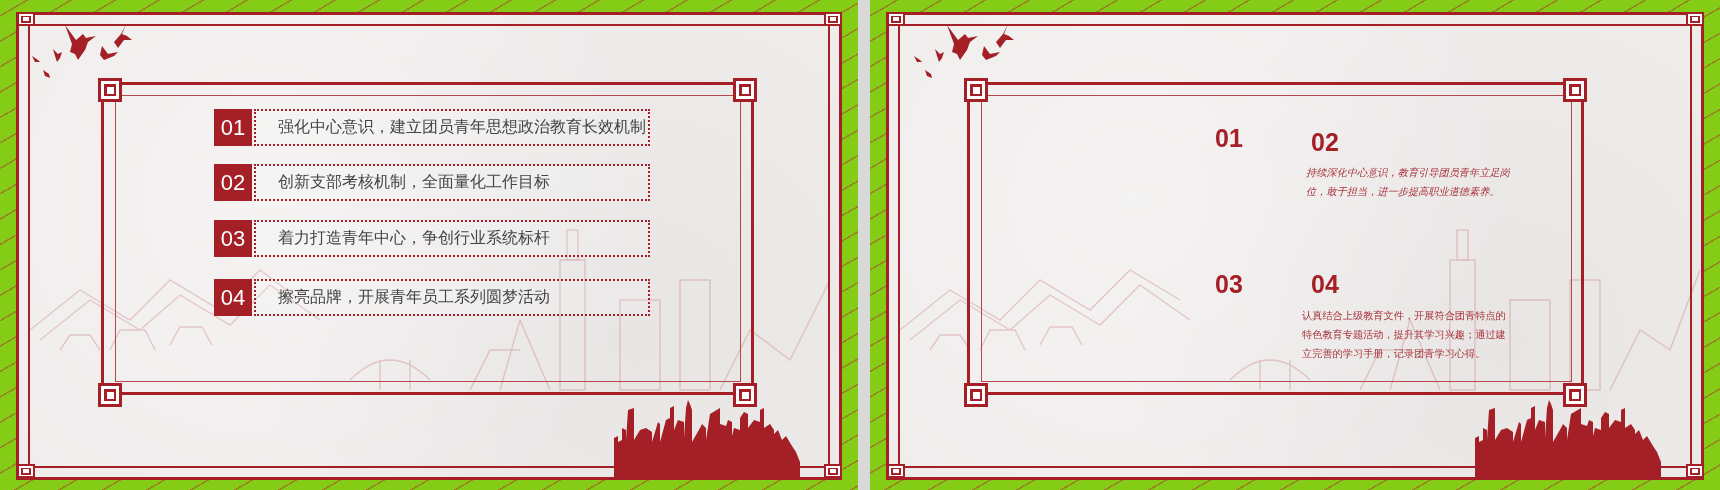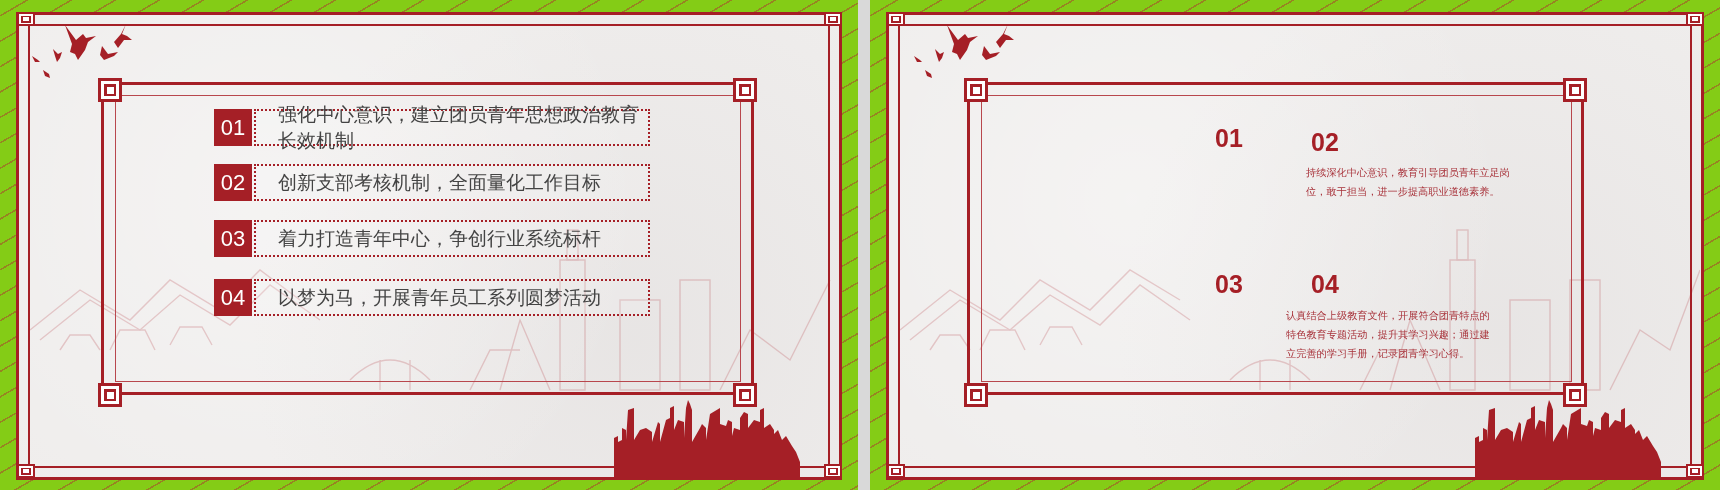--- a/index.html
+++ b/index.html
@@ -77,21 +77,21 @@
     display: flex; align-items: stretch;
   }
   .list-num {
     width: 38px; height: 37px; background: #a51f26; color: #fff;
     font-family: "Liberation Sans", sans-serif; font-size: 22px;
     display: flex; align-items: center; justify-content: center;
   }
   .list-box {
     margin-left: 2px; flex: 1; border: 2px dotted #a51f26;
     display: flex; align-items: center; padding-left: 22px;
-    font-size: 19px; color: #444;
+    font-size: 16px; color: #444;
     background: rgba(255,255,255,0.15);
   }
 
   
   .blk-num {
     position: absolute; font-family: "Liberation Sans", sans-serif;
     font-weight: bold; font-size: 25px; color: #a51f26;
   }
   .blk-text {
     position: absolute; color: #a8323a; font-size: 10.2px; line-height: 13.2px;
@@ -170,21 +170,21 @@
   <div class="list-item" style="top:164px;">
     <div class="list-num">02</div>
     <div class="list-box">创新支部考核机制，全面量化工作目标</div>
   </div>
   <div class="list-item" style="top:220px;">
     <div class="list-num">03</div>
     <div class="list-box">着力打造青年中心，争创行业系统标杆</div>
   </div>
   <div class="list-item" style="top:279px;">
     <div class="list-num">04</div>
-    <div class="list-box">以梦为马，开展青年员工系列圆梦活动</div>
+    <div class="list-box">擦亮品牌，开展青年员工系列圆梦活动</div>
   </div>
 
   <svg class="skyline" style="left:614px; top:400px;" width="200" height="78" viewBox="0 0 200 78">
     <path fill="#a51f26" d="M0 78 V38 L4 36 V42 L8 40 V28 L12 30 V70 L12 40 L14 10 L20 8 V40 L26 30 L32 28 L38 32 V42 L44 22 L46 24 V42 L52 20 L56 18 V8 L60 6 V30 L64 20 L70 22 V38 L72 8 L74 0 L76 4 L78 10 V42 L86 28 L88 24 L92 28 V40 L96 14 L106 8 V24 L112 26 L114 20 L118 22 V36 L120 28 L126 30 V18 L130 12 L134 14 V28 L140 20 L146 22 V10 L150 8 V28 L156 24 L160 30 V34 L164 30 L168 40 L172 36 L178 46 L182 52 L186 62 V78 Z"></path>
   </svg>
 </div>
 
 <div class="slide" id="slide-2">
   <div class="hatch"></div>
   <div class="paper"></div>
@@ -243,23 +243,23 @@
       <path d="M74 24 L80 32 L90 30 L86 34 L76 38 L72 33 Z"></path>
       <path d="M25 27 L30 32 L34 30 L32 36 L29 40 L27 34 Z"></path>
       <path d="M4 34 L10 38 L12 40 L7 40 Z"></path>
       <path d="M15 48 L21 52 L22 56 L17 54 Z"></path>
     </g>
   </svg>
 
   <div class="blk-num" style="left:345px; top:124px;">01</div>
 
   <div class="blk-num" style="left:441px; top:128px;">02</div>
-  <div class="blk-text loose" style="left:436px; top:163px; width:204px;">持续深化中心意识，教育引导团员青年立足岗位，敢于担当，进一步提高职业道德素养。</div>
+  <div class="blk-text loose" style="left:436px; top:163px; width:204px;font-style:italic;">持续深化中心意识，教育引导团员青年立足岗位，敢于担当，进一步提高职业道德素养。</div>
 
   <div class="blk-num" style="left:345px; top:270px;">03</div>
 
   <div class="blk-num" style="left:441px; top:270px;">04</div>
-  <div class="blk-text loose" style="left:416px; top:306px; width:204px;">认真结合上级教育文件，开展符合团青特点的特色教育专题活动，提升其学习兴趣；通过建立完善的学习手册，记录团青学习心得。</div>
+  <div class="blk-text loose" style="left:432px; top:306px; width:204px;">认真结合上级教育文件，开展符合团青特点的特色教育专题活动，提升其学习兴趣；通过建立完善的学习手册，记录团青学习心得。</div>
 
   <svg class="skyline" style="left:605px; top:400px;" width="200" height="78" viewBox="0 0 200 78">
     <path fill="#a51f26" d="M0 78 V38 L4 36 V42 L8 40 V28 L12 30 V70 L12 40 L14 10 L20 8 V40 L26 30 L32 28 L38 32 V42 L44 22 L46 24 V42 L52 20 L56 18 V8 L60 6 V30 L64 20 L70 22 V38 L72 8 L74 0 L76 4 L78 10 V42 L86 28 L88 24 L92 28 V40 L96 14 L106 8 V24 L112 26 L114 20 L118 22 V36 L120 28 L126 30 V18 L130 12 L134 14 V28 L140 20 L146 22 V10 L150 8 V28 L156 24 L160 30 V34 L164 30 L168 40 L172 36 L178 46 L182 52 L186 62 V78 Z"></path>
   </svg>
 </div>
 
 </body></html>

